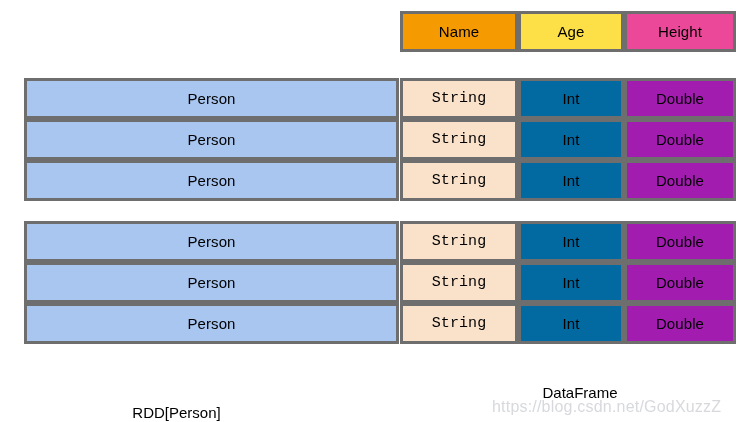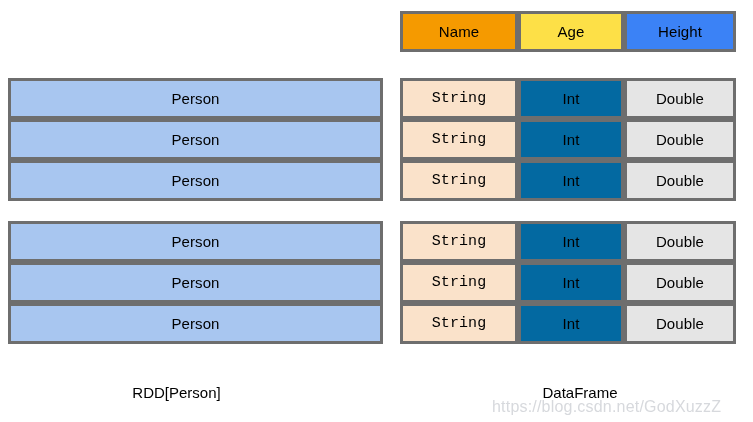--- a/index.html
+++ b/index.html
@@ -31,21 +31,21 @@
     font-size: 15px;
     line-height: 1;
     letter-spacing: 0.1px;
     color: #000;
     white-space: nowrap;
   }
 
   
   .rdd-group {
     position: absolute;
-    left: 8px;
+    left: 24px;
     width: 375px;
   }
   .rdd-row {
     height: 41px;
   }
   .rdd-cell {
     background: #a8c6f0;
     height: 41px;
     font-size: 15px;
   }
@@ -58,25 +58,25 @@
   }
   .df-row { height: 41px; }
   .df-cell { height: 41px; }
 
   .col-name   { width: 118px; }
   .col-age    { width: 106px; }
   .col-height { width: 112px; }
 
   .hd-name   { background: #f59a00; }
   .hd-age    { background: #fde047; }
-  .hd-height { background: #3b82f6; }
+  .hd-height { background: #ec4899; }
 
   .c-name   { background: #fae2ca; font-family: Liberation Mono, monospace; }
   .c-age    { background: #0369a1; }
-  .c-height { background: #e5e5e5; }
+  .c-height { background: #a21caf; }
 
   
   .caption {
     position: absolute;
     font-size: 15px;
     color: #000;
     text-align: center;
     white-space: nowrap;
   }
 
@@ -176,16 +176,16 @@
     </tr>
     <tr class="df-row">
       <td class="cell df-cell c-name col-name">String</td>
       <td class="cell df-cell c-age col-age">Int</td>
       <td class="cell df-cell c-height col-height">Double</td>
     </tr>
   </tbody>
     </table>
 </div>
 
-<div class="caption" style="left:8px; top:384px; width:337px;">RDD[Person]</div>
+<div class="caption" style="left:8px; top:404px; width:337px;">RDD[Person]</div>
 <div class="caption" style="left:412px; top:384px; width:336px;">DataFrame</div>
 
 <div class="watermark">https://blog.csdn.net/GodXuzzZ</div>
 
 </body></html>

